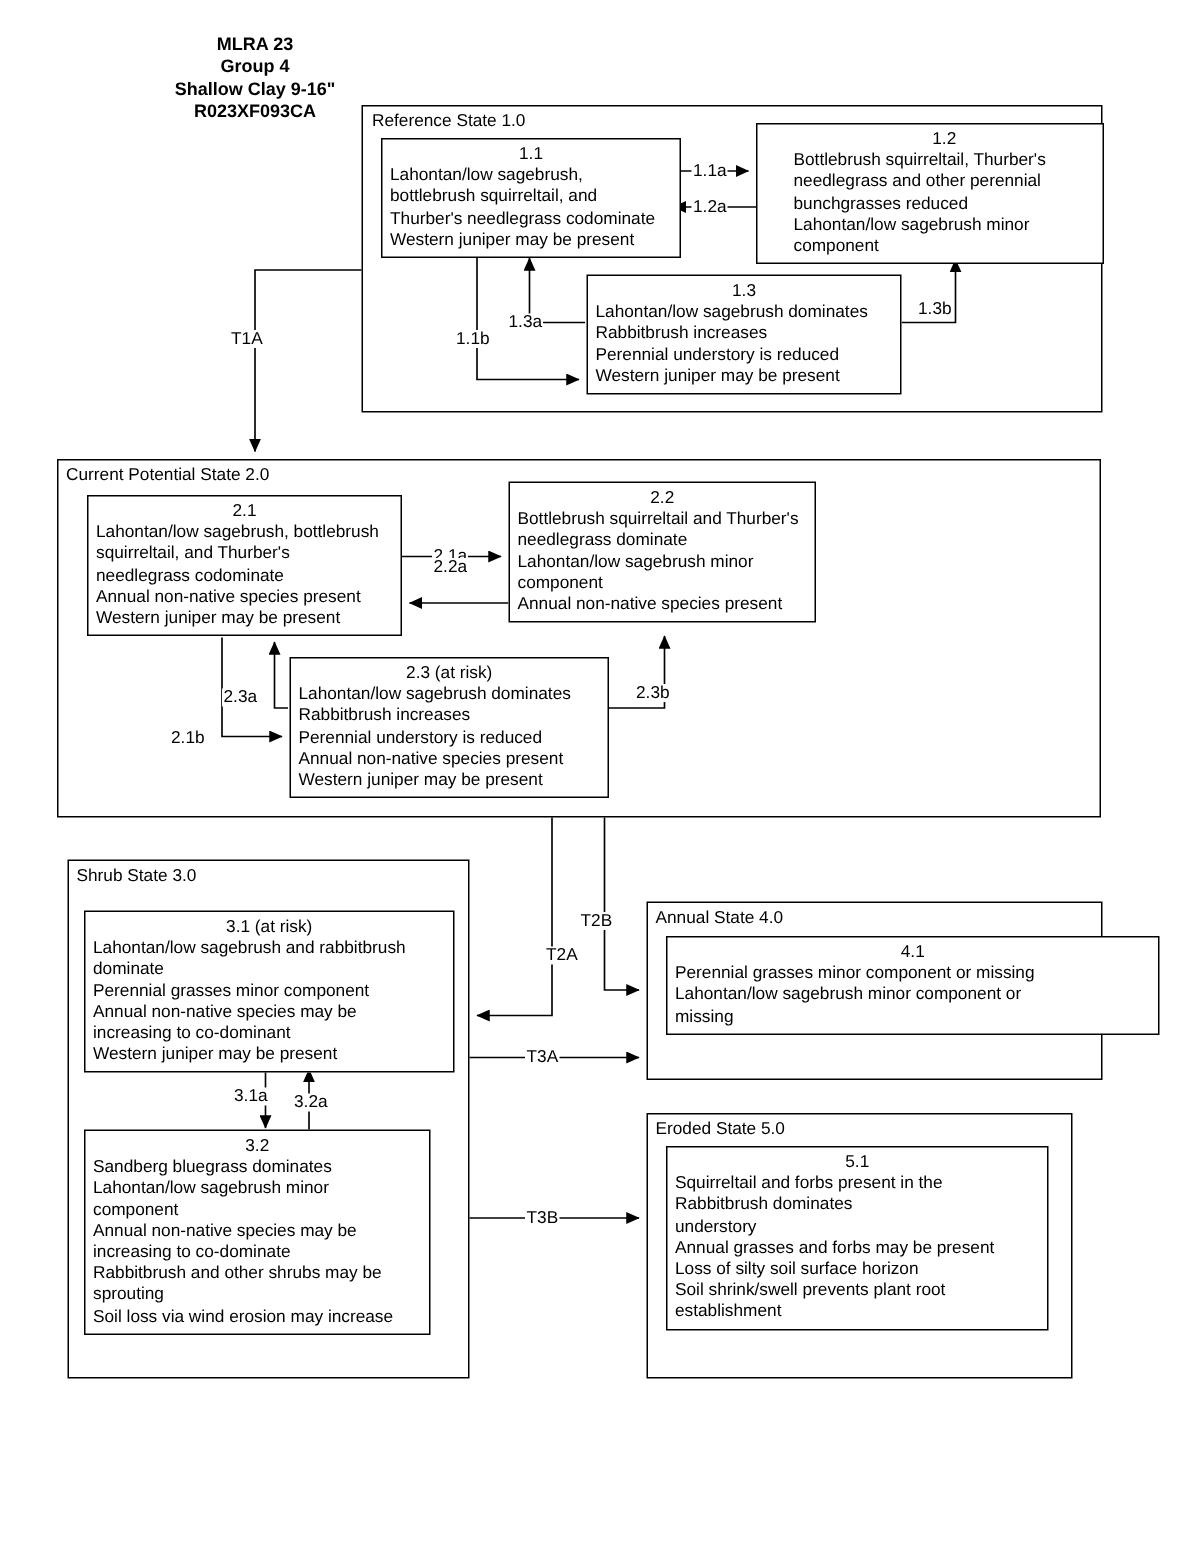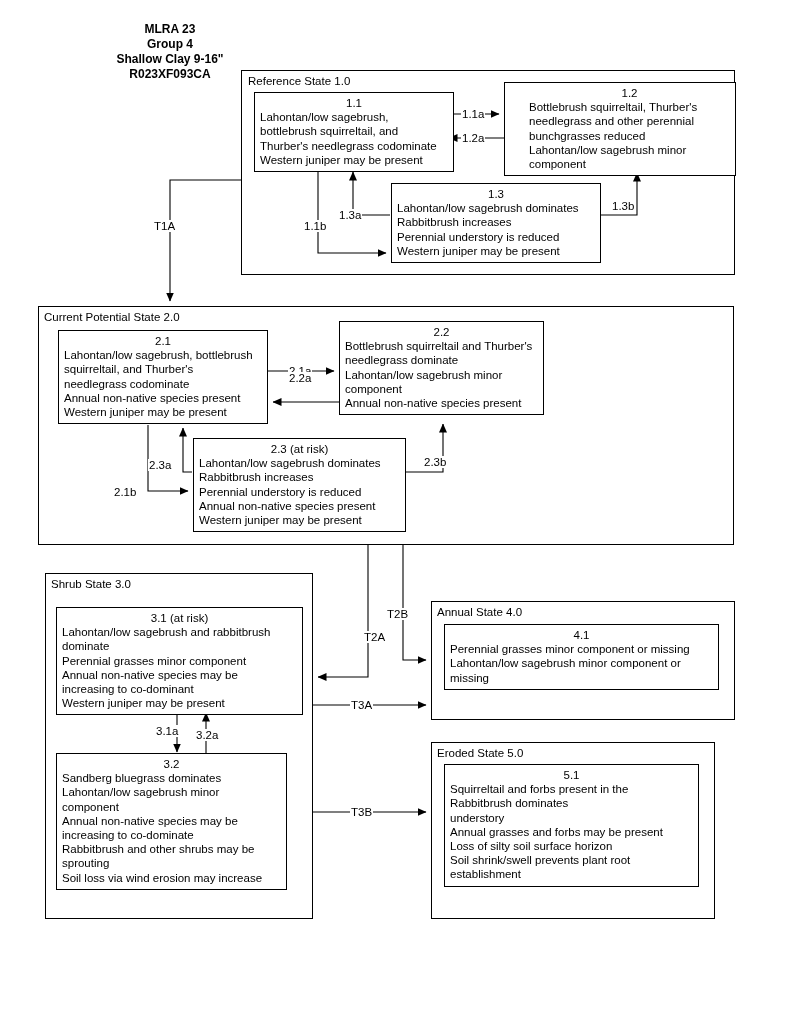--- a/index.html
+++ b/index.html
@@ -153,21 +153,21 @@
     <span class="comm-line">Sandberg bluegrass dominates</span>
     <span class="comm-line">Lahontan/low sagebrush minor</span>
     <span class="comm-line">component</span>
     <span class="comm-line">Annual non-native species may be</span>
     <span class="comm-line">increasing to co-dominate</span>
     <span class="comm-line">Rabbitbrush and other shrubs may be</span>
     <span class="comm-line">sprouting</span>
     <span class="comm-line">Soil loss via wind erosion may increase</span>
   </div>
 
-  <div class="comm-box" style="left:444px;top:624px;width:275px;">
+  <div class="comm-box" style="left:444px;top:624px;width:329px;">
     <span class="comm-head">4.1</span>
     <span class="comm-line">Perennial grasses minor component or missing</span>
     <span class="comm-line">Lahontan/low sagebrush minor component or</span>
     <span class="comm-line">missing</span>
   </div>
 
   <div class="comm-box" style="left:444px;top:764px;width:255px;">
     <span class="comm-head">5.1</span>
     <span class="comm-line">Squirreltail and forbs present in the</span>
     <span class="comm-line">Rabbitbrush dominates</span>

